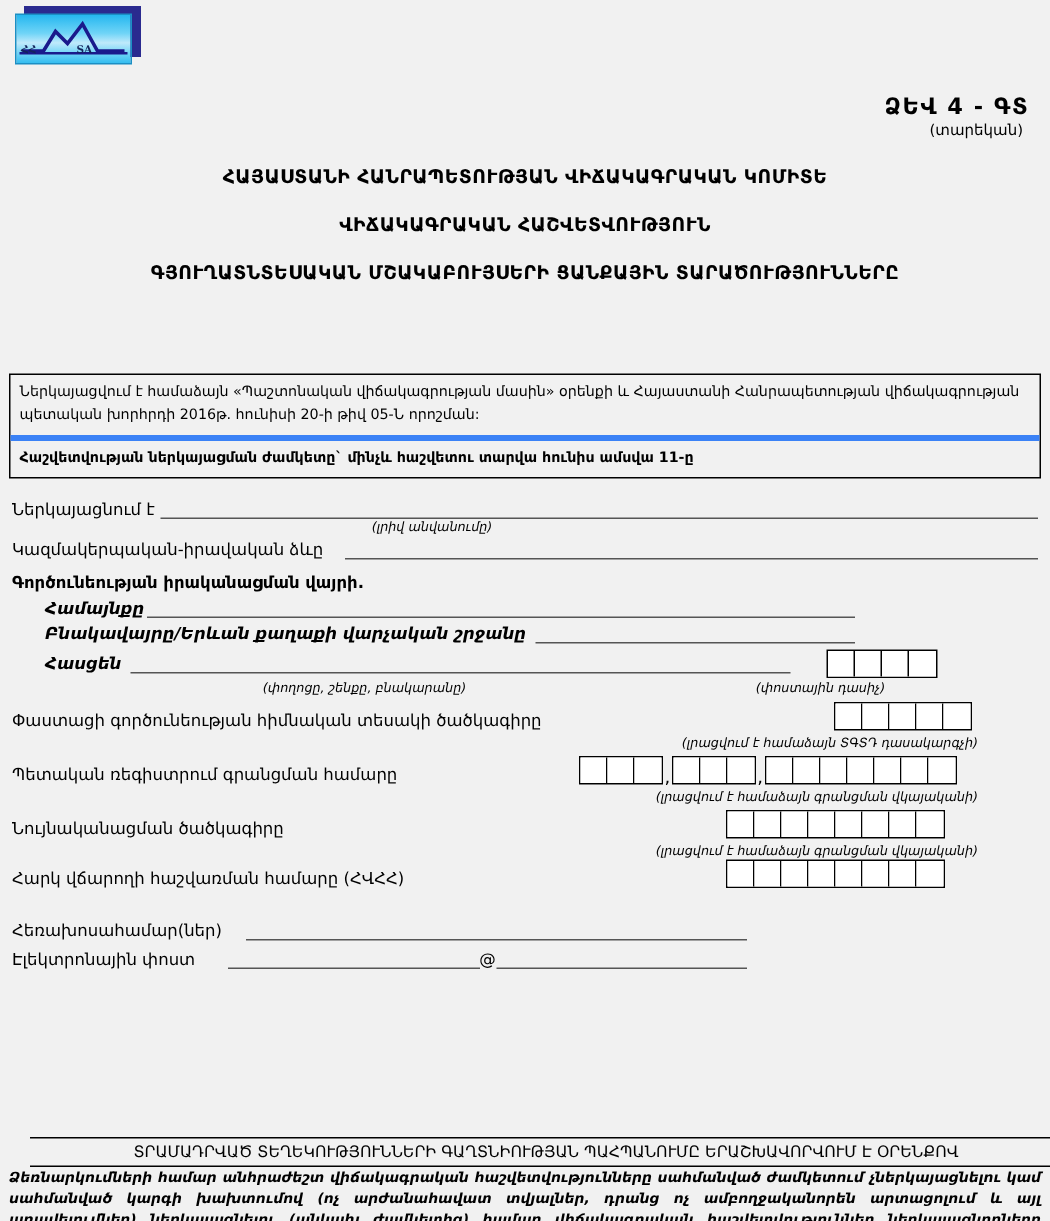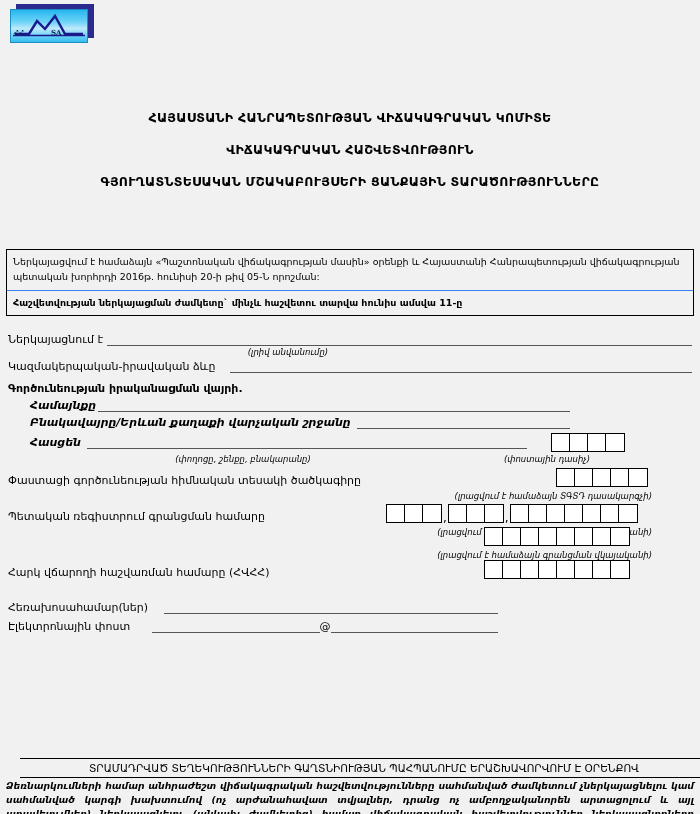--- a/index.html
+++ b/index.html
@@ -109,21 +109,21 @@
     top: 249px;
     width: 688px;
     border: 1px solid #000;
     box-sizing: border-box;
     background: #f1f1f1;
   }
   .legal-top {
     padding: 5px 6px 6px 6px;
     font-size: 9.5px;
     line-height: 1.55;
-    border-bottom: 1px solid #3b82f6;
+    border-bottom: 4px solid #3b82f6;
   }
   .legal-bottom {
     padding: 6px 6px 7px 6px;
     font-size: 9.5px;
     font-weight: bold;
   }
 
   
   .fields {
     position: absolute;
@@ -191,20 +191,24 @@
     <div class="logo-main">
       <svg width="76" height="32" viewBox="0 0 76 32">
         <polyline points="4,24 18,24 26,11 34,19 44,6 54,24 72,24" fill="none" stroke="#1a1a8c" stroke-width="2.4"></polyline>
         <line x1="2" y1="25.5" x2="74" y2="25.5" stroke="#1a1a8c" stroke-width="1.6"></line>
       </svg>
     </div>
     <div class="logo-txt logo-hh">ՀՀ</div>
     <div class="logo-txt logo-sa">SA</div>
   </div>
 
+  <div class="form-code">
+    <div class="code">ՁԵՎ  4 - ԳՏ</div>
+    <div class="sub">(տարեկան)</div>
+  </div>
 
   <div class="titles">
     <div class="title-l">ՀԱՅԱՍՏԱՆԻ ՀԱՆՐԱՊԵՏՈՒԹՅԱՆ  ՎԻՃԱԿԱԳՐԱԿԱՆ ԿՈՄԻՏԵ</div>
     <div class="title-l">ՎԻՃԱԿԱԳՐԱԿԱՆ ՀԱՇՎԵՏՎՈՒԹՅՈՒՆ</div>
     <div class="title-l t3">ԳՅՈՒՂԱՏՆՏԵՍԱԿԱՆ ՄՇԱԿԱԲՈՒՅՍԵՐԻ ՑԱՆՔԱՅԻՆ ՏԱՐԱԾՈՒԹՅՈՒՆՆԵՐԸ</div>
   </div>
 
   <div class="legal-box">
     <div class="legal-top">Ներկայացվում է համաձայն «Պաշտոնական վիճակագրության մասին»  օրենքի և Հայաստանի Հանրապետության վիճակագրության պետական խորհրդի 2016թ. հունիսի 20-ի թիվ 05-Ն որոշման:</div>
     <div class="legal-bottom">Հաշվետվության ներկայացման ժամկետը` մինչև հաշվետու տարվա հունիս ամսվա 11-ը</div>
@@ -286,20 +290,21 @@
             <span class="cell"></span>
             <span class="cell"></span>
             <span class="cell"></span>
             <span class="cell"></span>
           </span>
         </span>
     </div>
     <div class="cap" style="text-align:right;width:644px;margin-top:4px;">(լրացվում է համաձայն գրանցման վկայականի)</div>
 
     <div class="row" style="margin-top:9px;width:660px;">
+      <span class="lbl">Նույնականացման  ծածկագիրը</span>
       <span class="cells" style="position:absolute;left:476px;bottom:0;">
           <span class="cell"></span>
           <span class="cell"></span>
           <span class="cell"></span>
           <span class="cell"></span>
           <span class="cell"></span>
           <span class="cell"></span>
           <span class="cell"></span>
           <span class="cell"></span>
         </span>

